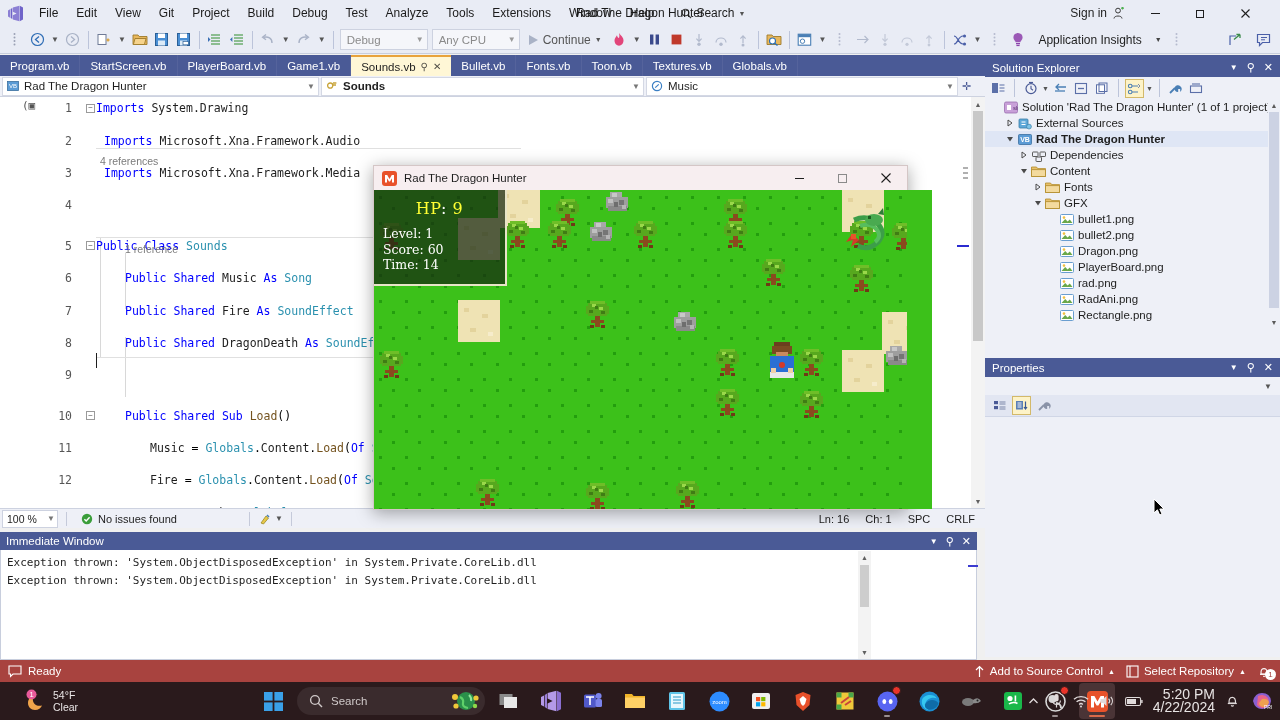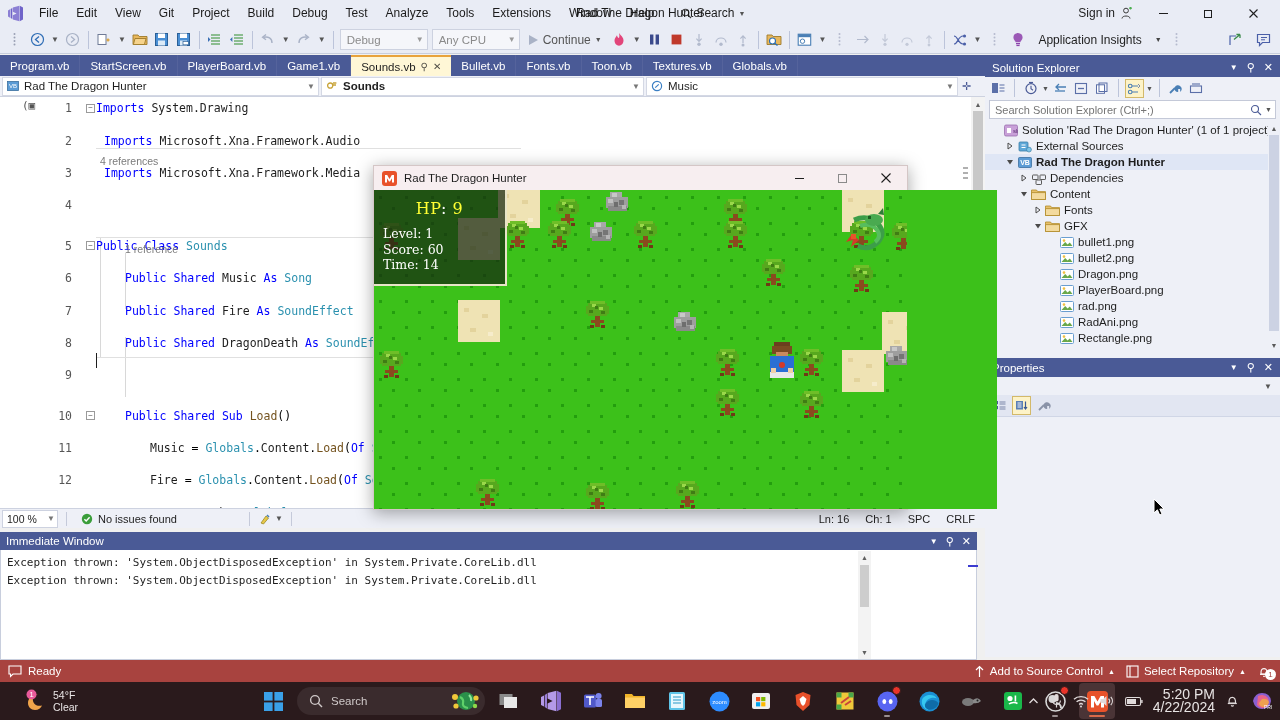--- a/index.html
+++ b/index.html
@@ -26,21 +26,21 @@
     cursor:default; white-space:nowrap;
   }
   .tb-search {
     margin-left:10px; display:flex; align-items:center; gap:4px;
     height:20px; padding:0 8px; font-size:12px; color:#1b1b1b; cursor:default;
   }
   .tb-title {
     position:absolute; left:0; right:0; top:0; height:26px; line-height:26px;
     text-align:center; font-size:12px; color:#1b1b1b; pointer-events:none;
   }
-  .tb-right { position:absolute; right:4px; top:0; height:26px; display:flex; align-items:flex-start; }
+  .tb-right { position:absolute; right:12px; top:0; height:26px; display:flex; align-items:flex-start; }
   .signin { display:flex; align-items:center; gap:5px; font-size:12px; padding:0 8px; height:26px; line-height:26px; cursor:default;}
   .wbtn { width:45px; height:26px; display:flex; align-items:center; justify-content:center; cursor:default; }
 
   
   .toolbar {
     position:absolute; left:0; top:26px; width:1280px; height:28px;
     background:#e9ecf5; display:flex; align-items:center; padding-left:4px;
     border-bottom:1px solid #c8cedd;
   }
   .tbtn { height:24px; min-width:22px; display:flex; align-items:center; justify-content:center; padding:0 2px; cursor:default; }
@@ -207,21 +207,21 @@
 
   
   .gamewin {
     position:absolute; left:373px; top:165px; width:535px; height:345px;
     background:#fff; box-shadow:0 3px 16px rgba(0,0,0,.35); border:1px solid #d4c6c6;
   }
   .gw-title { height:24px; background:#f7eef0; display:flex; align-items:center; padding-left:8px; }
   .gw-title .gt { font-size:11.5px; color:#1e1e1e; margin-left:7px; }
   .gw-ctrls { margin-left:auto; display:flex; align-items:center; height:24px; }
   .gw-btn { width:43px; height:24px; display:flex; align-items:center; justify-content:center; cursor:default;}
-  .gw-canvas { position:relative; width:623px; height:319px; overflow:hidden; background:#3cc11a; }
+  .gw-canvas { position:relative; width:558px; height:319px; overflow:hidden; background:#3cc11a; }
 
   .hud {
     position:absolute; left:0; top:0; width:133px; height:96px;
     background:rgba(22,40,16,.72); z-index:6;
     border:2px solid #e8e4c8; border-left:none; border-top:none;
     font-family:"DejaVu Serif", serif; color:#fff;
   }
   .hud .hp { text-align:center; padding-top:9px; font-size:16px; letter-spacing:.5px; }
   .hud .hp span { color:#ffff33; }
   .hud .rows { padding:8px 0 0 9px; font-size:12.5px; line-height:15.5px; }
@@ -794,28 +794,20 @@
             <path d="M9.5 1 a3.4 3.4 0 1 0 2.6 5.6 L10 4.5 l1.4-1.4 2 2 A3.4 3.4 0 0 0 9.5 1 Z" fill="#4a7fb5" transform="rotate(45 7 6)"></path>
             <path d="M2 11 L7 6" stroke="#4a7fb5" stroke-width="1.8"></path>
           </svg>
       </div>
       <div class="se-tb">
         <svg width="14" height="13" viewBox="0 0 14 13">
             <rect x="1.5" y="4" width="11" height="6.5" fill="none" stroke="#5b6fa8" stroke-width="1.1"></rect>
             <path d="M3 2 h8" stroke="#5b6fa8" stroke-width="1.1"></path>
           </svg>
       </div>
-    </div>
-    <div class="se-search">
-      <input type="text" placeholder="Search Solution Explorer (Ctrl+;)" style="">
-      <svg width="12" height="12" viewBox="0 0 12 12">
-          <circle cx="5" cy="5" r="3.5" fill="none" stroke="#4a5a96" stroke-width="1.1"></circle>
-          <line x1="7.6" y1="7.6" x2="11" y2="11" stroke="#4a5a96" stroke-width="1.1"></line>
-        </svg>
-      <span style="font-size:7px;color:#555;padding-left:3px;">▼</span>
     </div>
     <div class="se-tree">
       <div id="tree-rows">
           <div class="trow">
             <span style="width:4px"></span>
             <span class="tw"></span>
             <span class="ticon">
               <svg width="14" height="13" viewBox="0 0 14 13">
                 <rect x="0.5" y="1" width="13" height="11" rx="1.5" fill="#c8a0d8" stroke="#9a6fb0" stroke-width=".8"></rect>
                 <path d="M3 4 h4 v5 h-4 Z" fill="#fff"></path>

